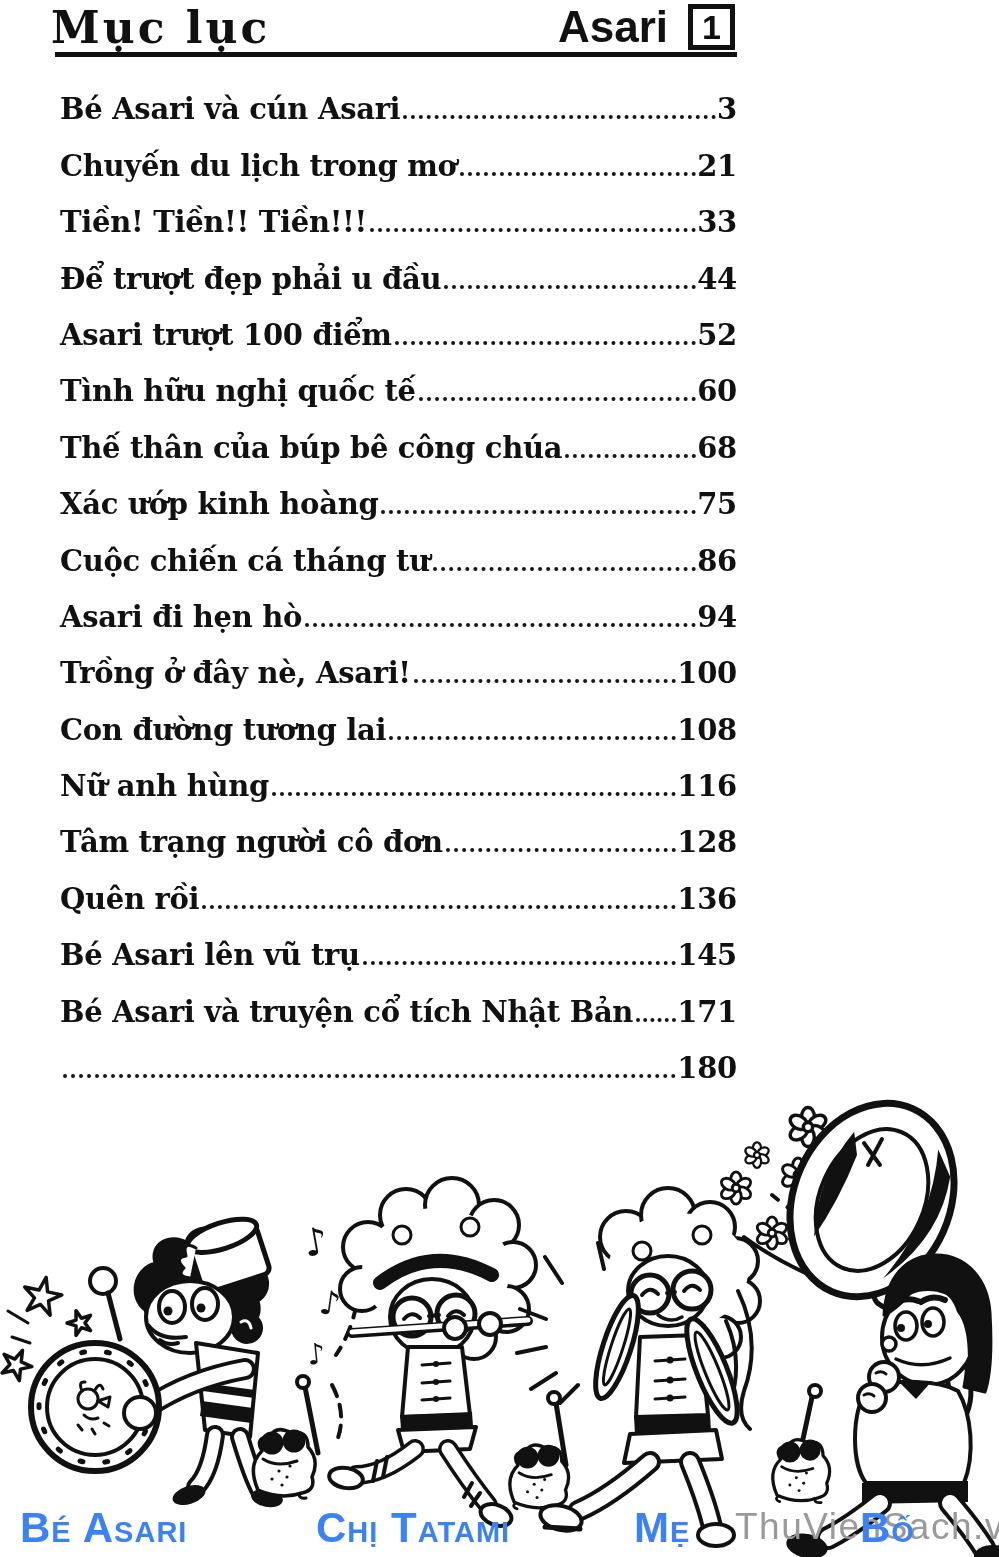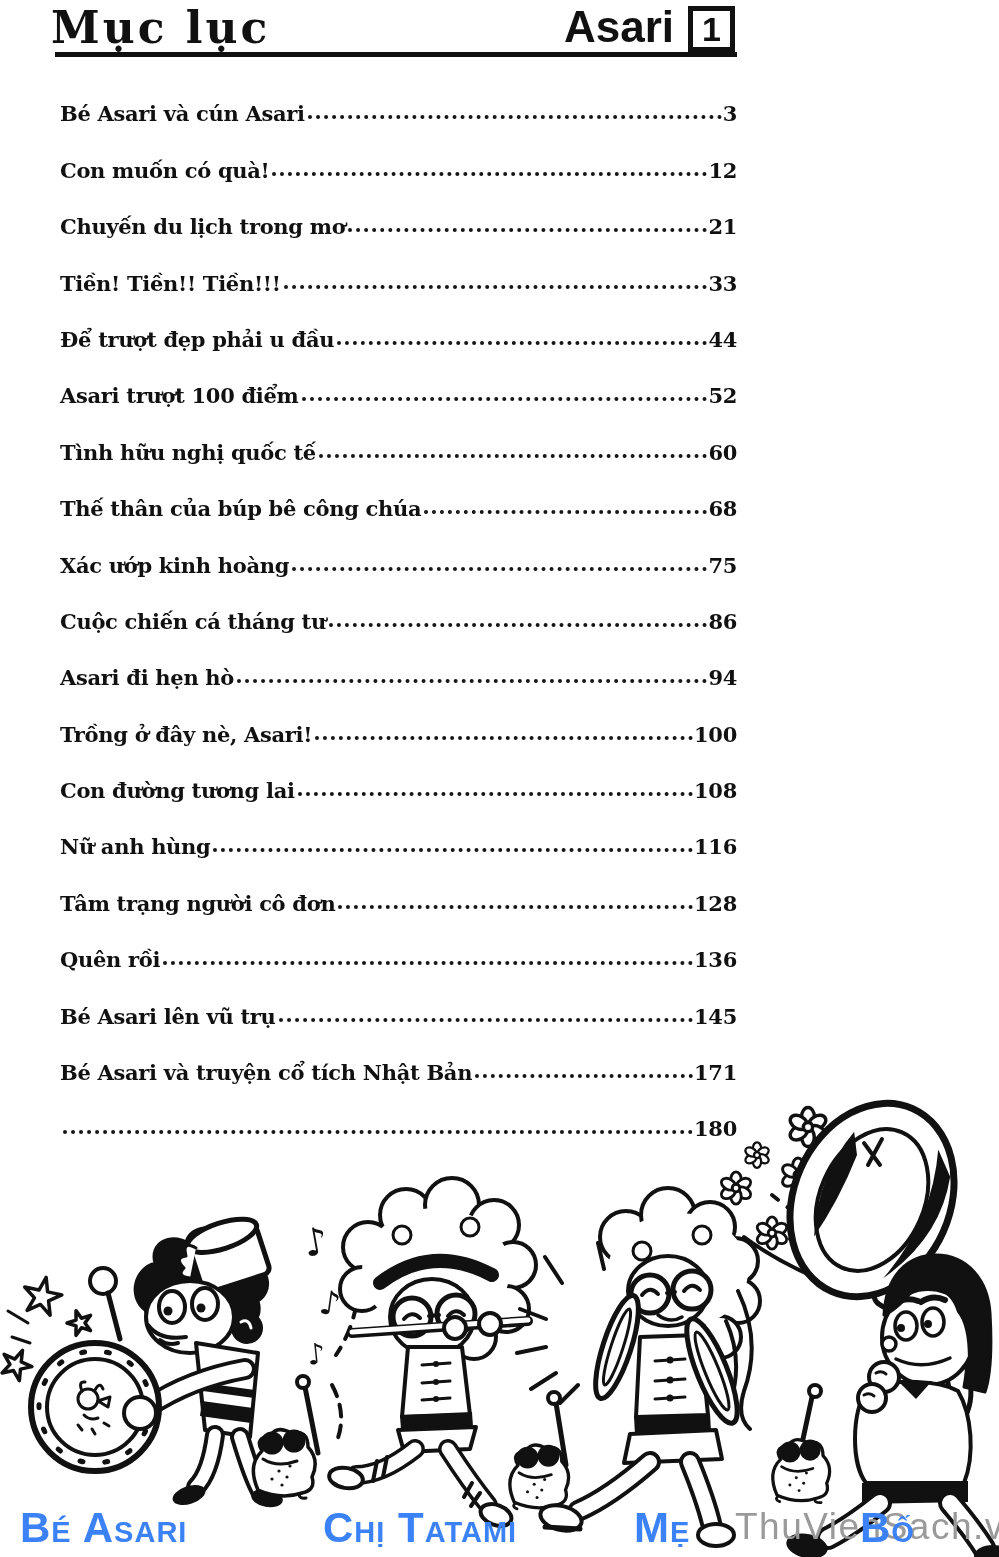--- a/index.html
+++ b/index.html
@@ -11,61 +11,61 @@
     overflow:hidden;
   }
   
   .page-title{
     position:absolute; left:51px; top:2px;
     font-size:44px; font-weight:bold; letter-spacing:3px;
     font-family:"DejaVu Serif", serif;
   }
   .header-right{
     position:absolute; right:264px; top:2px;
-    display:flex; align-items:flex-end; gap:14px;
+    display:flex; align-items:center; gap:20px;
     font-family:"Liberation Sans", sans-serif; font-weight:bold;
   }
   .series-name{ font-size:44px; letter-spacing:0px; }
   .volume-box{
     width:47px; height:46px; border:5px solid #111;
     display:flex; align-items:center; justify-content:center;
     font-size:34px; line-height:1;
   }
   .header-rule{
     position:absolute; left:55px; top:52px; width:682px; height:5px;
     background:#111;
   }
   
   .toc{
     position:absolute; left:60px; top:70px; width:677px;
     list-style:none;
   }
   .toc-row{
     height:56.4px; display:flex; align-items:flex-end;
-    font-size:21px; font-weight:bold; letter-spacing:-0.3px;
+    font-size:29px; font-weight:bold; letter-spacing:-0.3px;
     white-space:nowrap;
   }
   .toc-row .t{ flex:0 0 auto; }
   .toc-row .leader{
     flex:1 1 auto; min-width:12px;
     border-bottom:4px dotted #161616;
     margin:0 1px 7px 3px;
   }
   .toc-row .p{ flex:0 0 auto; }
   
   .band-art{ position:absolute; left:0; top:1085px; width:999px; height:472px; }
   
   .char-label{
     position:absolute; top:1504px; z-index:3;
     font-family:"Liberation Sans", sans-serif;
     font-weight:bold; font-size:42px; font-variant:small-caps;
     letter-spacing:1px; color:#3b82f6;
   }
   .lbl-asari{ left:20px; }
-  .lbl-tatami{ left:323px; }
+  .lbl-tatami{ left:316px; }
   .lbl-me{ left:634px; }
   .lbl-bo{ left:860px; }
   .watermark{
     position:absolute; left:735px; top:1506px; z-index:2;
     font-family:"Liberation Sans", sans-serif;
     font-size:37px; font-weight:normal; letter-spacing:1.5px;
     color:#9a9a9a;
   }
 </style>
 </head>
@@ -76,25 +76,20 @@
   <span class="series-name">Asari</span>
   <span class="volume-box">1</span>
 </div>
 <div class="header-rule"></div>
 
 <ul class="toc">
     <li class="toc-row">
     <span class="t">Bé Asari và cún Asari</span>
     <span class="leader"></span>
     <span class="p">3</span>
-  </li>
-    <li class="toc-row">
-    <span class="t">Con muốn có quà! </span>
-    <span class="leader"></span>
-    <span class="p">12</span>
   </li>
     <li class="toc-row">
     <span class="t">Chuyến du lịch trong mơ</span>
     <span class="leader"></span>
     <span class="p">21</span>
   </li>
     <li class="toc-row">
     <span class="t">Tiền! Tiền!! Tiền!!!</span>
     <span class="leader"></span>
     <span class="p">33</span>

